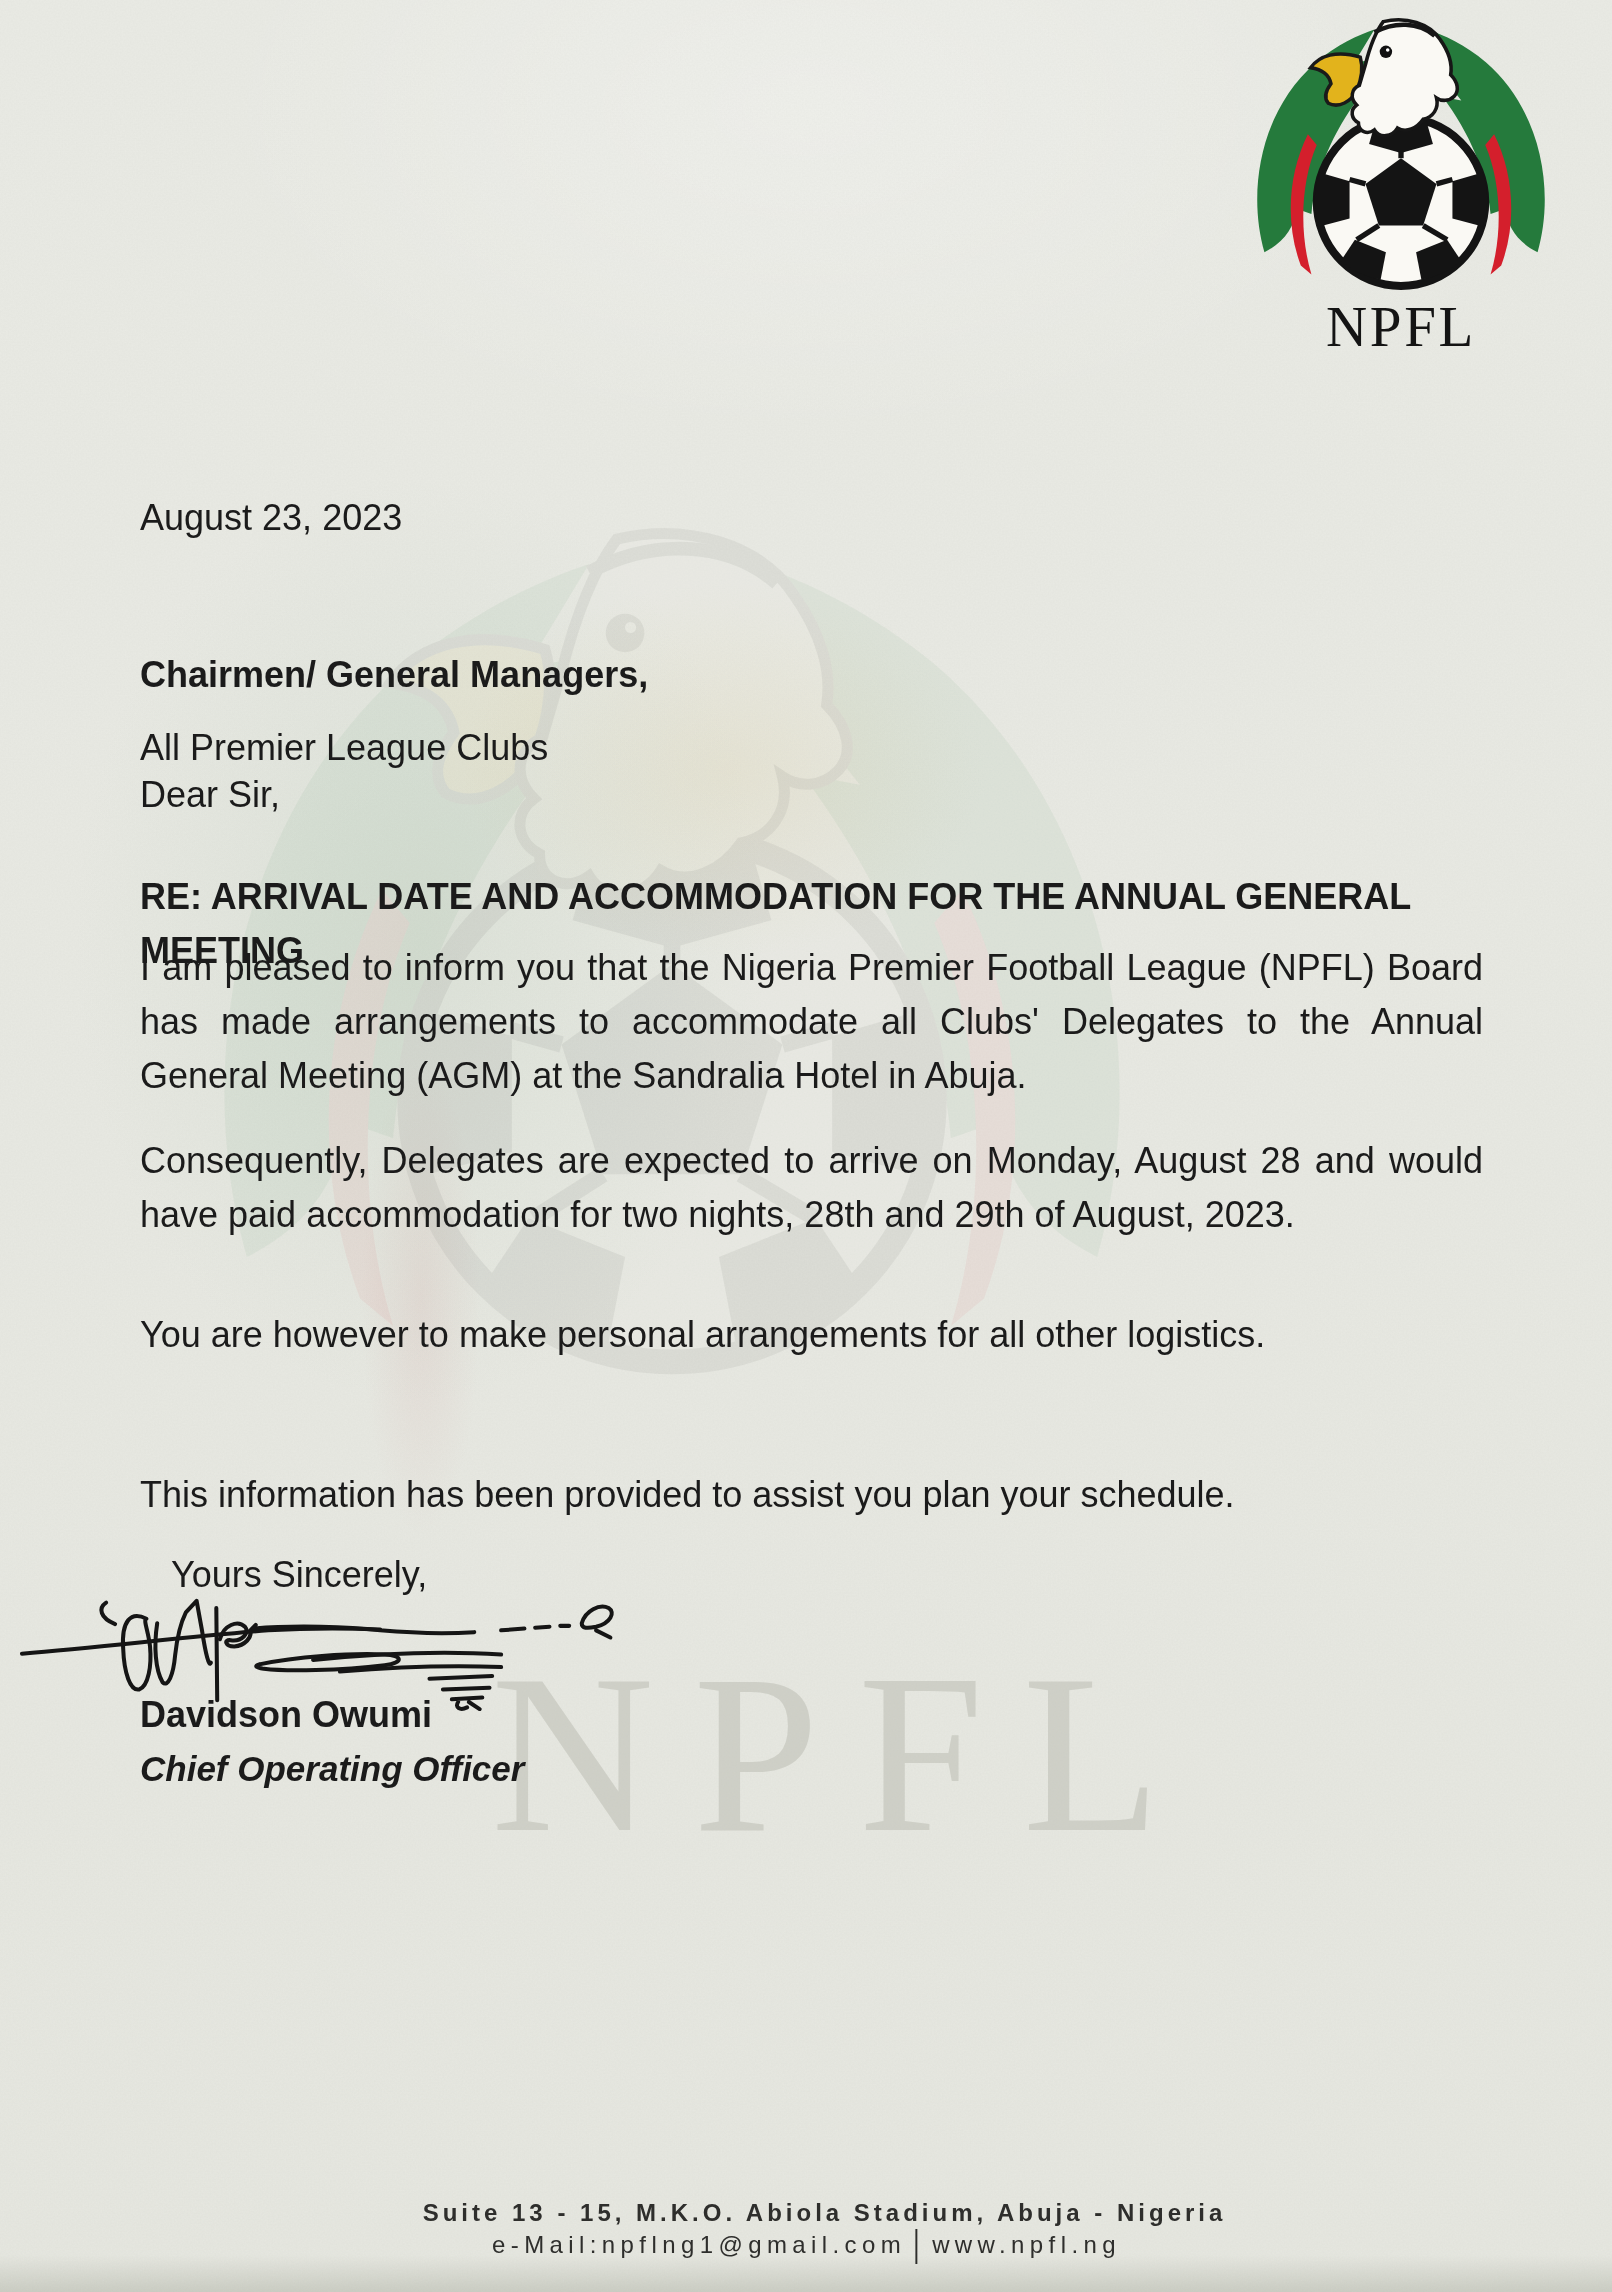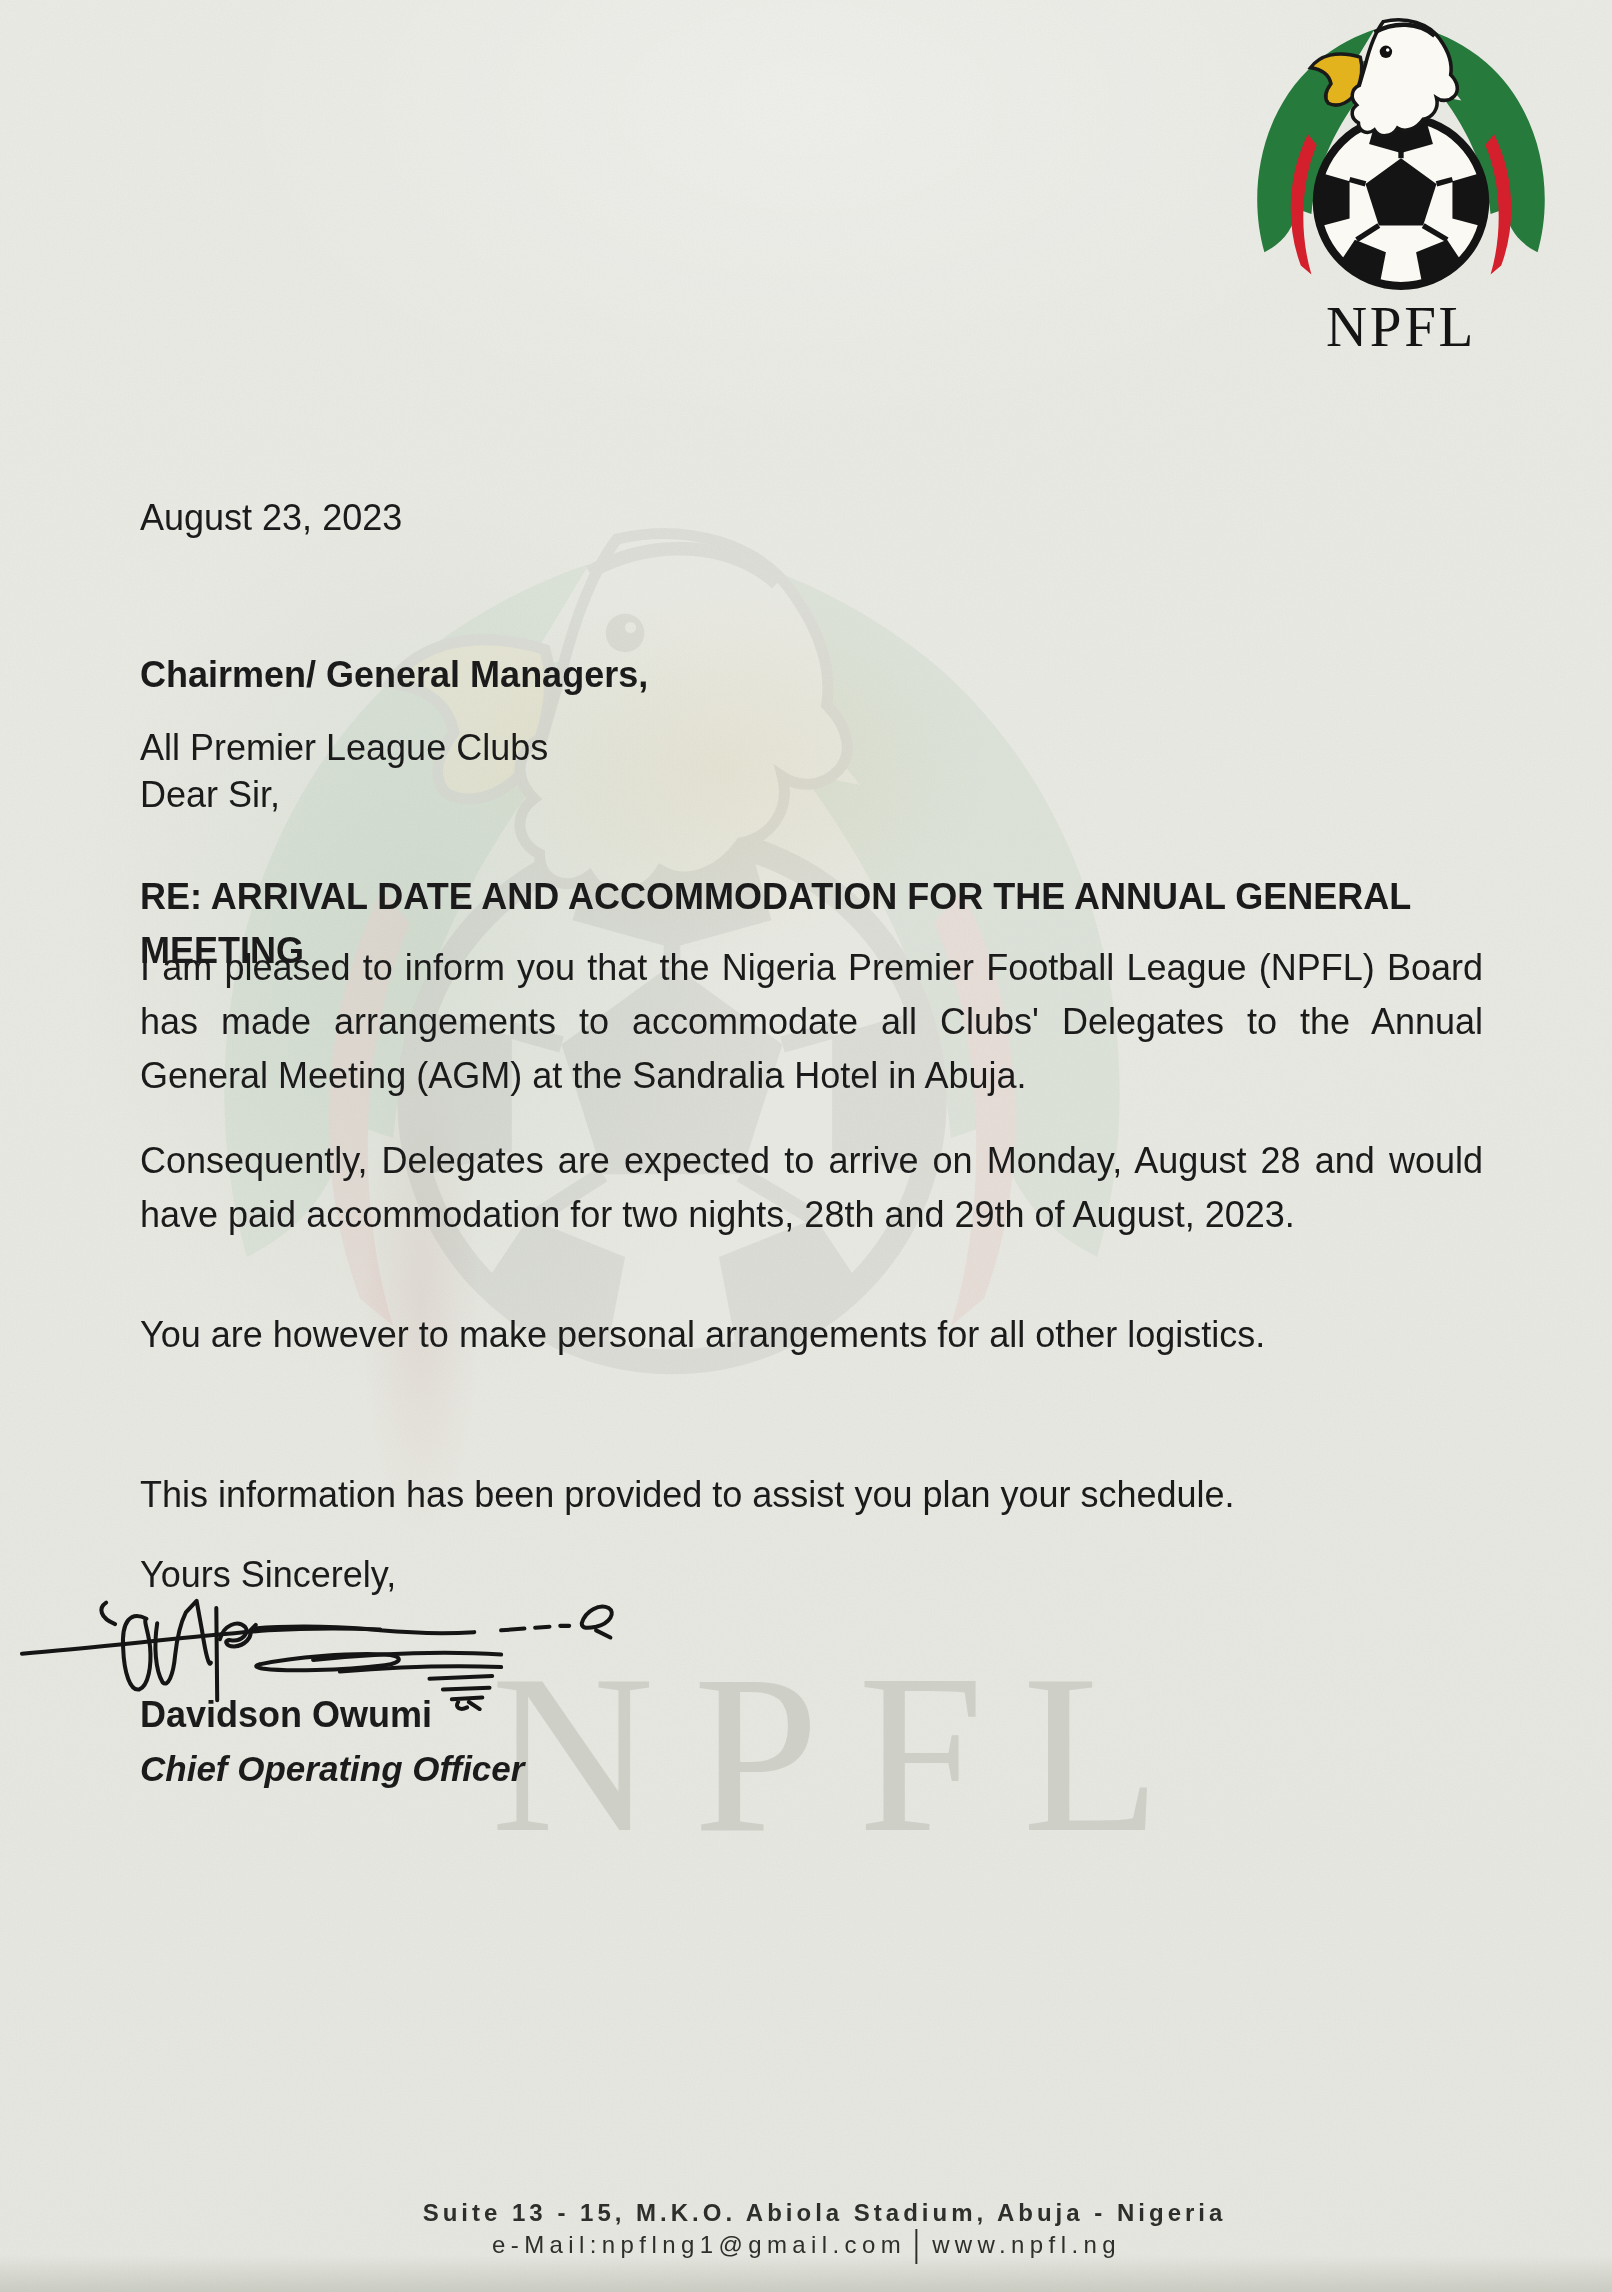--- a/index.html
+++ b/index.html
@@ -48,21 +48,21 @@
   .date{top:491px;}
   .addr1{top:648px;}
   .addr2{top:721px;}
   .salute{top:768px;}
   .subject{top:870px;}
   .p1{top:941px;}
   .p2{top:1134px;}
   .p3{top:1264px;margin-top:44px;}
   .p4{top:1340px;}
   .p5{top:1468px;}
-  .closing{top:1548px;}
+  .closing{top:1548px;margin-left:31px;}
   .sig{position:absolute;left:13.4px;top:1590px;width:618px;height:121px;z-index:6;}
   .name{top:1688px;font-weight:bold;}
   .role{top:1742px;font-weight:bold;font-style:italic;font-size:35px;}
   .footer{
     position:absolute;left:0;top:2197px;width:1613px;z-index:5;
     text-align:center;color:#2e2e2c;font-size:24px;line-height:32px;
   }
   .f1{font-weight:bold;letter-spacing:4px;padding-left:36px;}
   .f2{letter-spacing:5.4px;}
   .f2 .sep{font-weight:normal;display:inline-block;transform:scaleY(1.5) translateY(-0.9px);padding:0 7.2px;}

